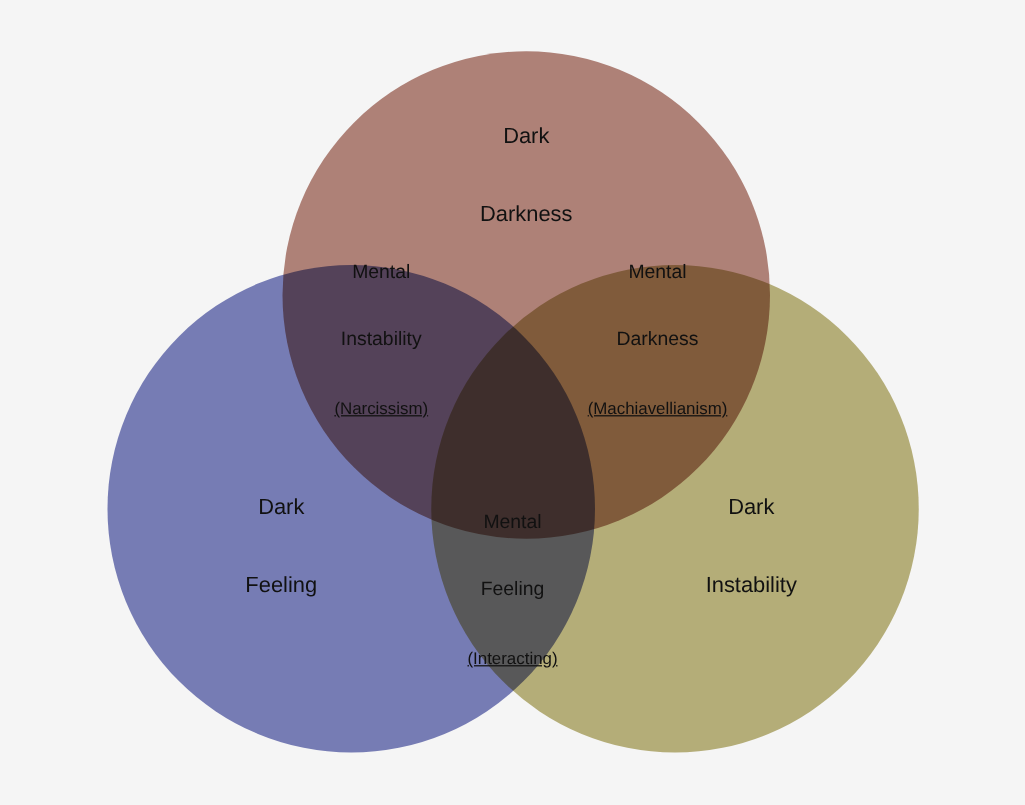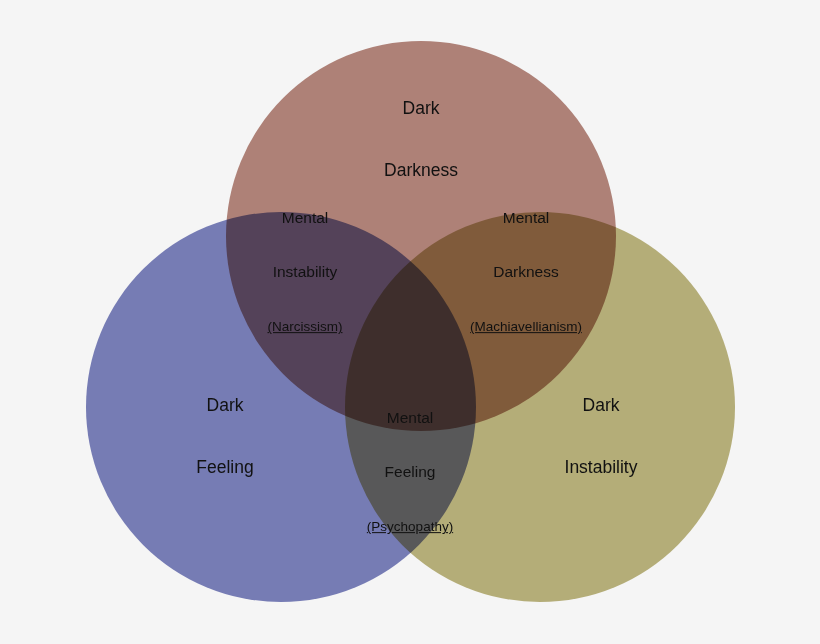--- a/index.html
+++ b/index.html
@@ -93,17 +93,17 @@
 
   <div class="venn-label label-inter" style="left: 526px; top: 272px; color: rgb(17, 17, 17);">
     <span class="label-line">Mental</span>
     <span class="label-line">Darkness</span>
     <span class="label-sub">(Machiavellianism)</span>
   </div>
 
   <div class="venn-label label-inter" style="left: 410px; top: 472px; color: rgb(17, 17, 17);">
     <span class="label-line">Mental</span>
     <span class="label-line">Feeling</span>
-    <span class="label-sub">(Psychopathy)</span>
+    <span class="label-sub">(Interacting)</span>
   </div>
 
 
 </div>
 
 </body></html>

